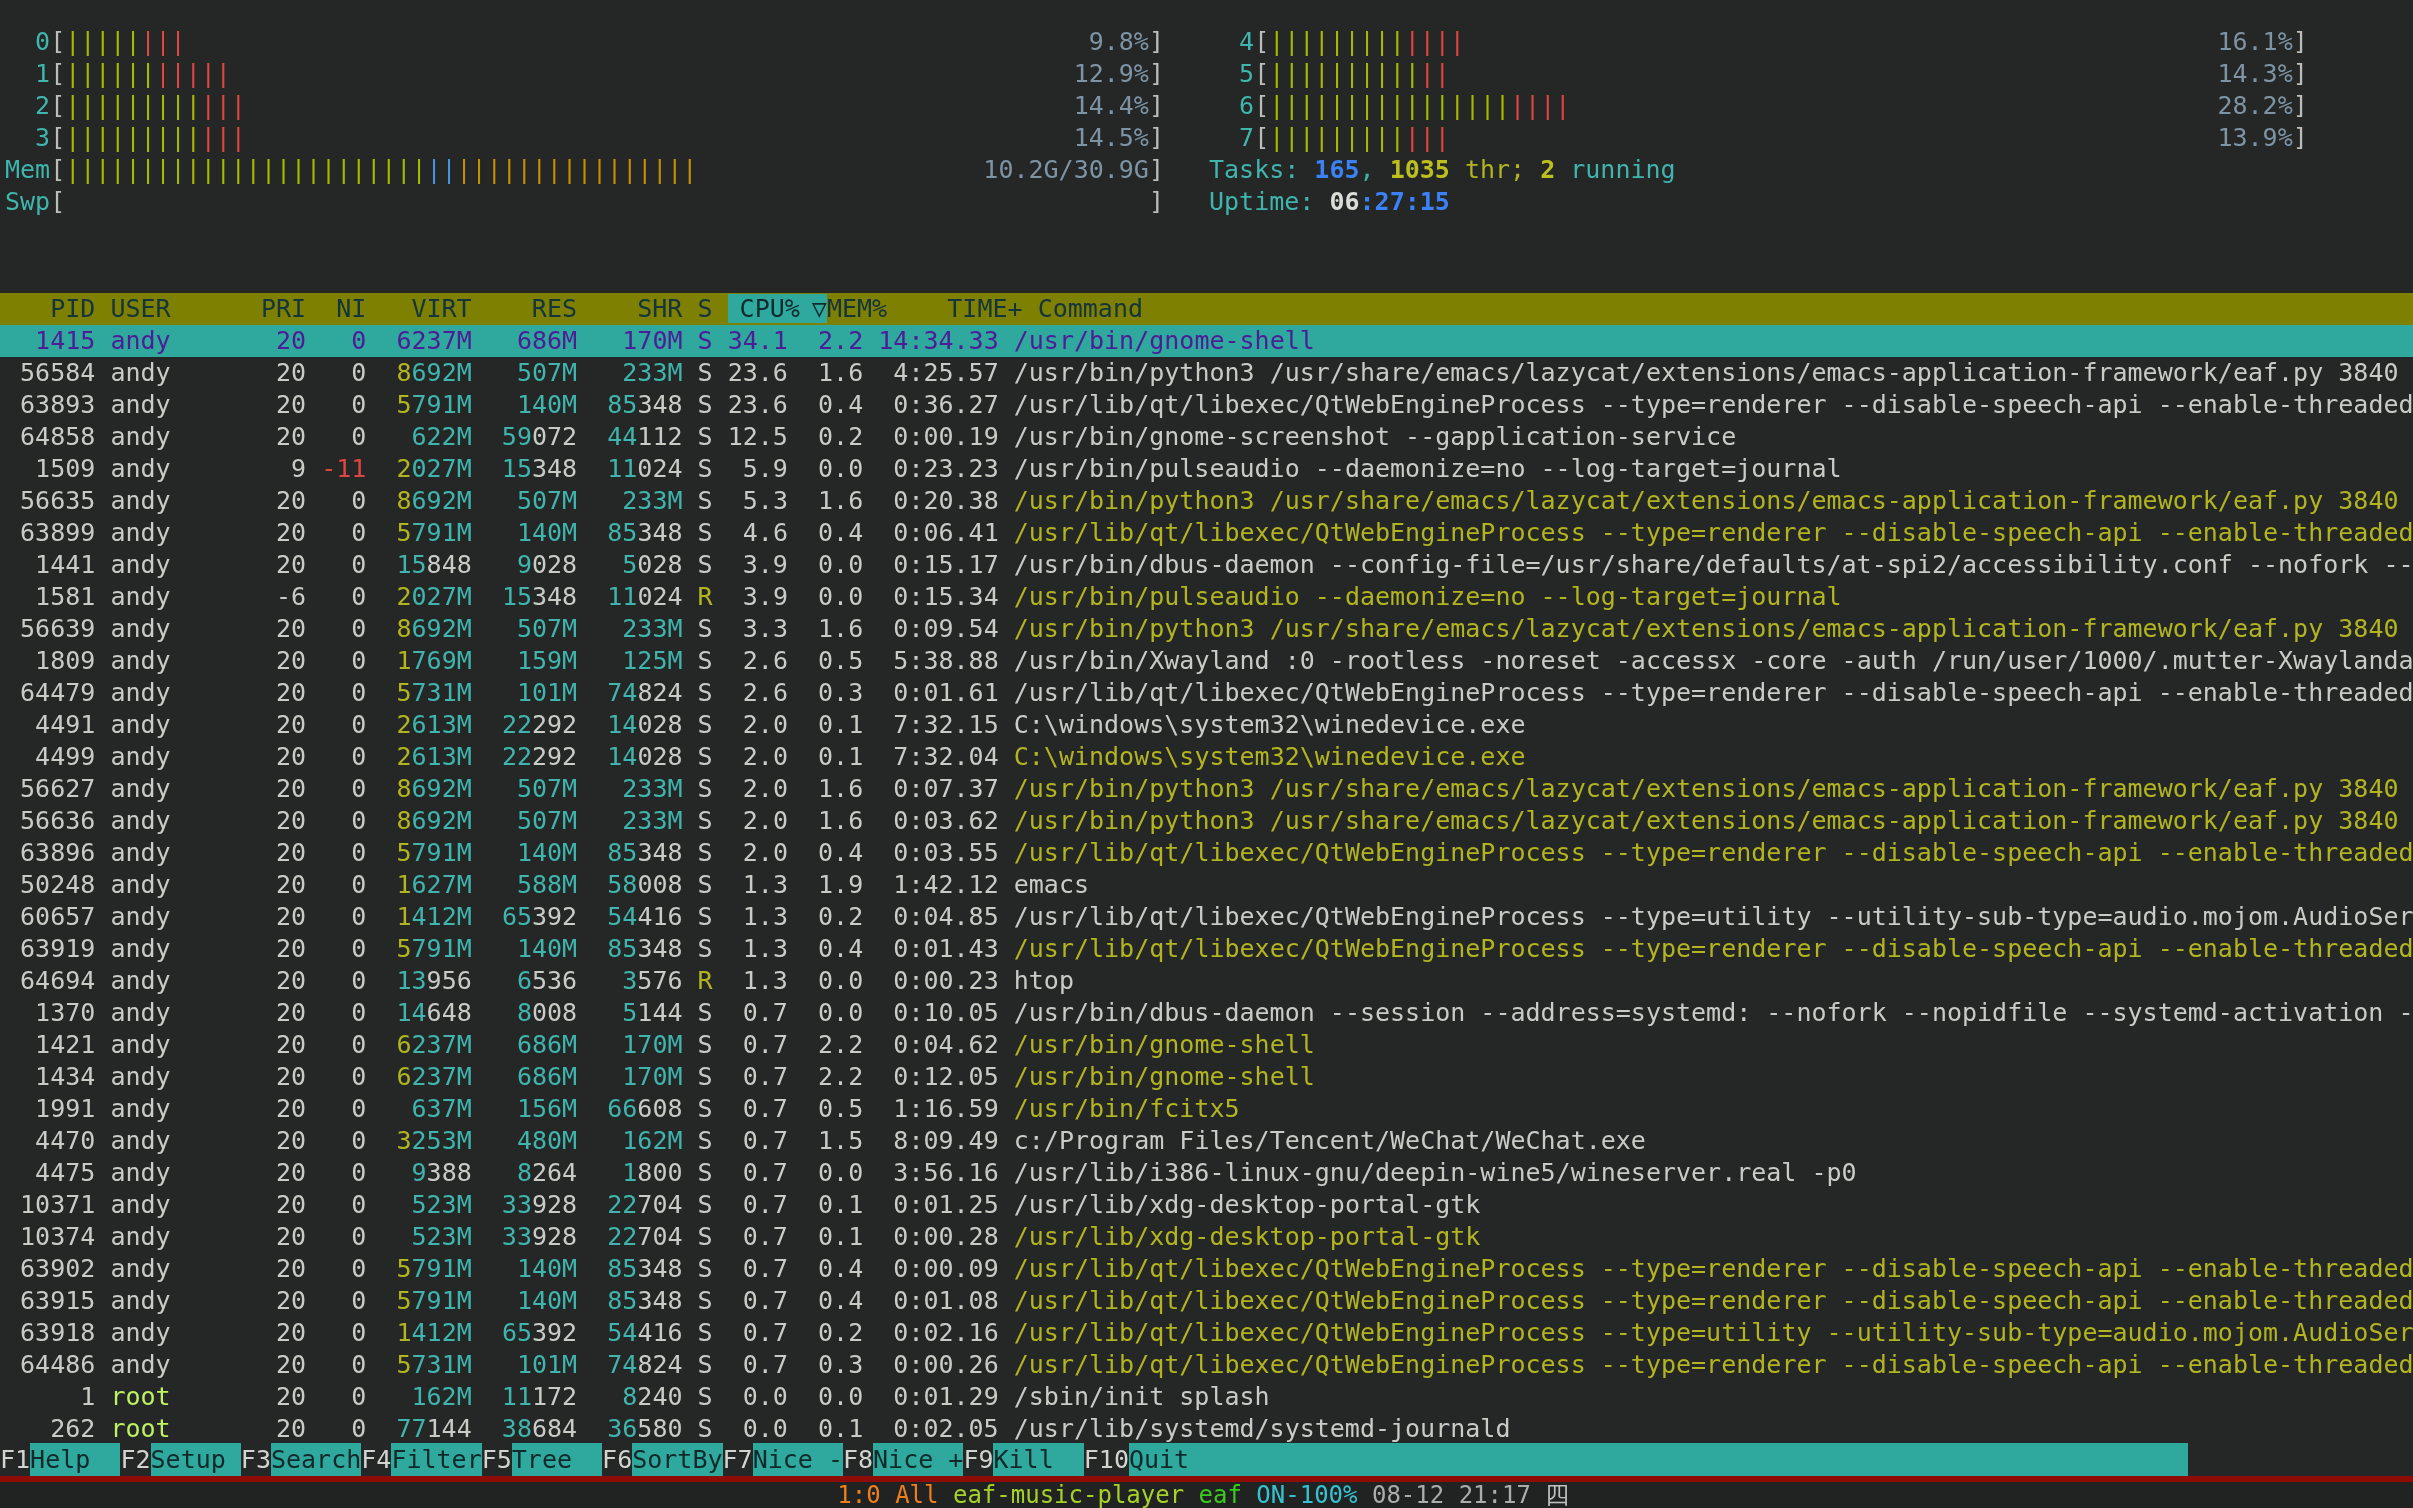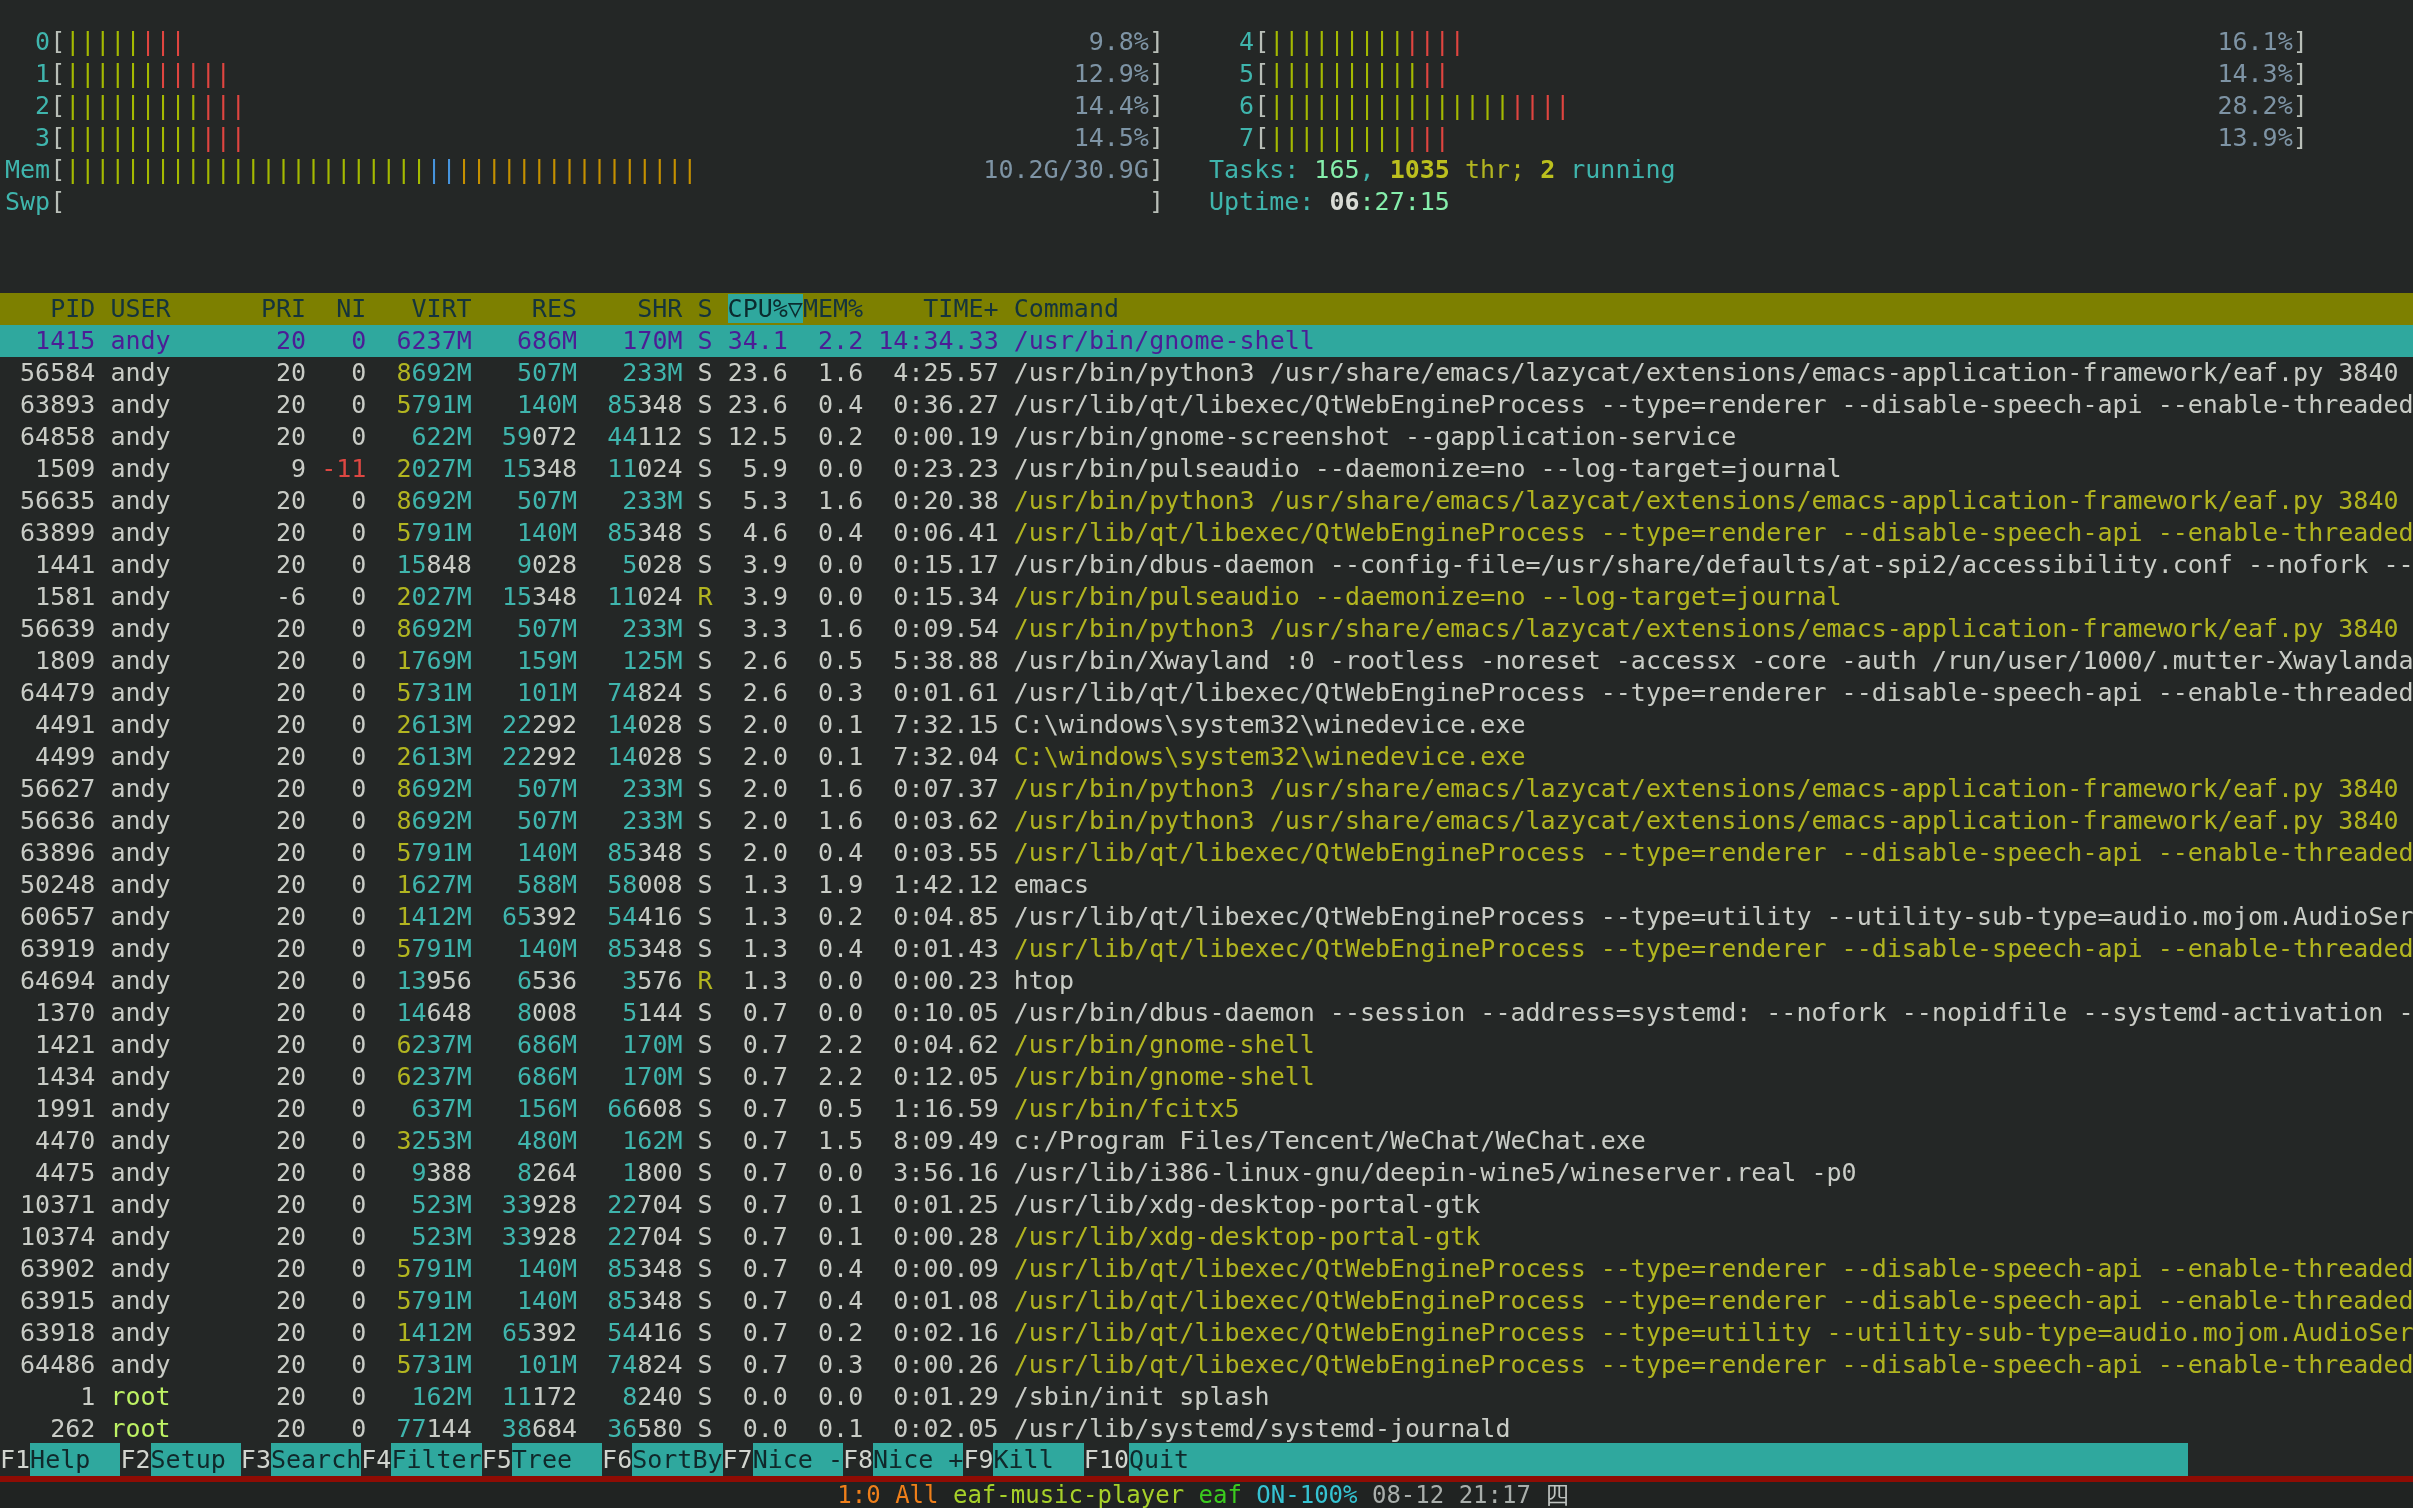--- a/index.html
+++ b/index.html
@@ -15,29 +15,29 @@
   .mrow{height:32px;white-space:pre;}
   .mlabel{color:#3fb5ad;}
   .brk{color:#b9bfb8;}
   .mbar{display:inline-block;position:relative;vertical-align:top;white-space:pre;overflow:hidden;}
   .mbar-l{width:72ch;}
   .mbar-r{width:68ch;}
   .pct{position:absolute;right:0;top:0;color:#7e94a5;}
   .bg{color:#a4ba00;} .br{color:#e04540;} .bb{color:#4694dd;} .bo{color:#c59000;}
   
   .w{color:#c9ccc6;} .wb{color:#dadcd6;font-weight:bold;}
-  .c{color:#3fb5ad;} .cb{color:#86efac;font-weight:normal;margin-top:19px;}
+  .c{color:#3fb5ad;} .cb{color:#3b82f6;font-weight:bold;margin-top:19px;}
   .y{color:#b2b520;} .yb{color:#bcc01e;font-weight:bold;}
   .r{color:#dd4742;} .s{color:#bef264;} .pad{color:inherit;}
   
   .ptable{position:absolute;top:293px;left:0;right:0;line-height:32px;}
   .row{height:32px;white-space:pre;overflow:hidden;padding-left:5px;}
   .hdr{background:#7d8000;}
   .hdr span{color:#15343c;}
-  .hdr .sorthdr{background:#2fa89e;color:#0b2b2e;}
+  .hdr .sorthdr{background:#2fa89e;color:#0b2b2e;padding-left:12px;}
   .sel{background:#2fa89e;}
   .sel span{color:#4c1d95;font-weight:normal;}
   
   .fkeys{position:absolute;top:1443px;left:0;width:2188px;height:33px;display:flex;
          line-height:33px;white-space:pre;font-size:25px;}
   .fkey{color:#d2d5cf;}
   .fklabel{background:#2fa89e;color:#10292b;}
   .fkfill{flex:1;background:#2fa89e;}
   
   .redline{position:absolute;top:1476px;left:0;width:2413px;height:6.3px;background:#8f0c04;}

